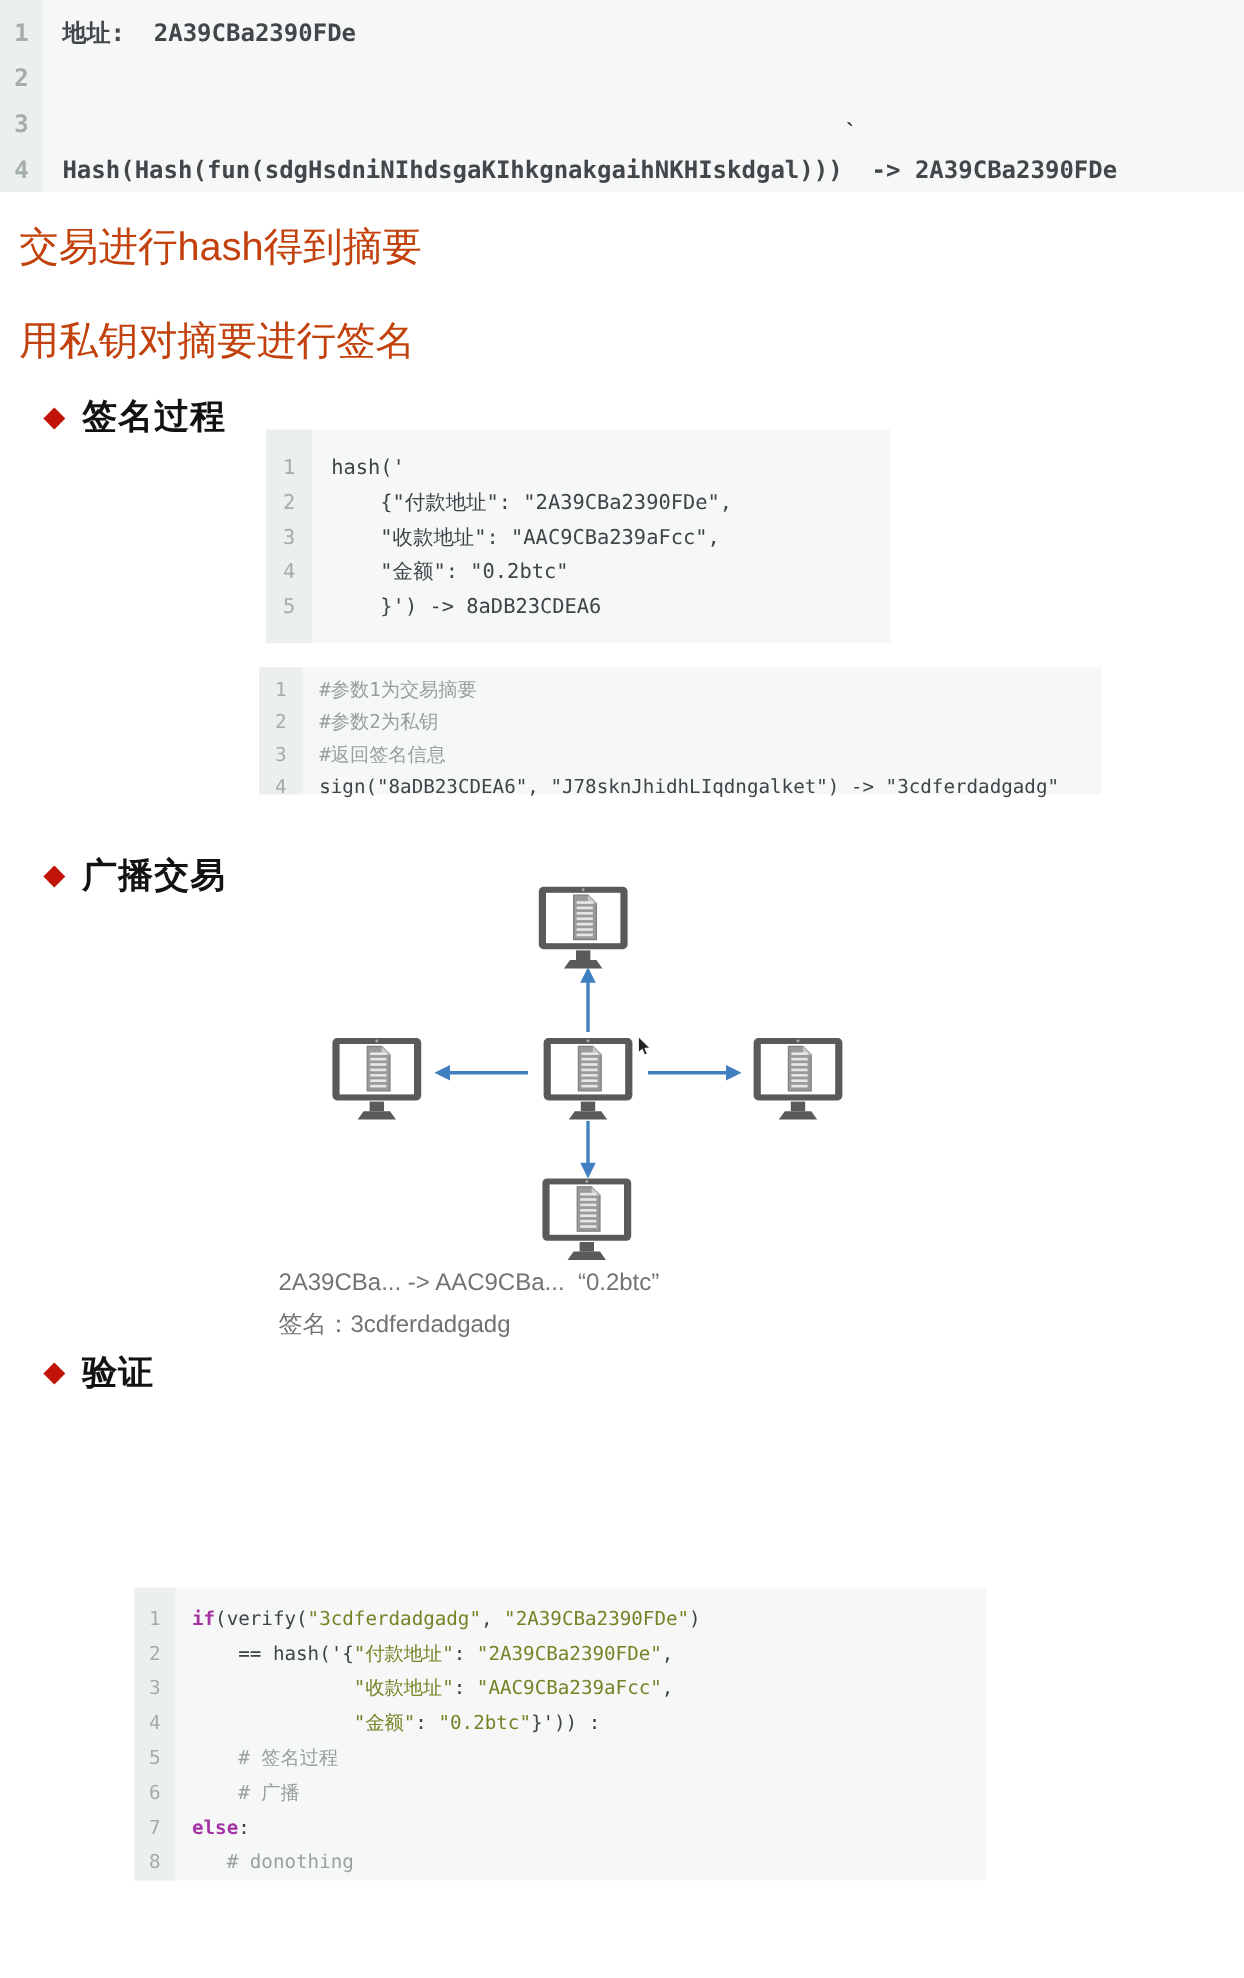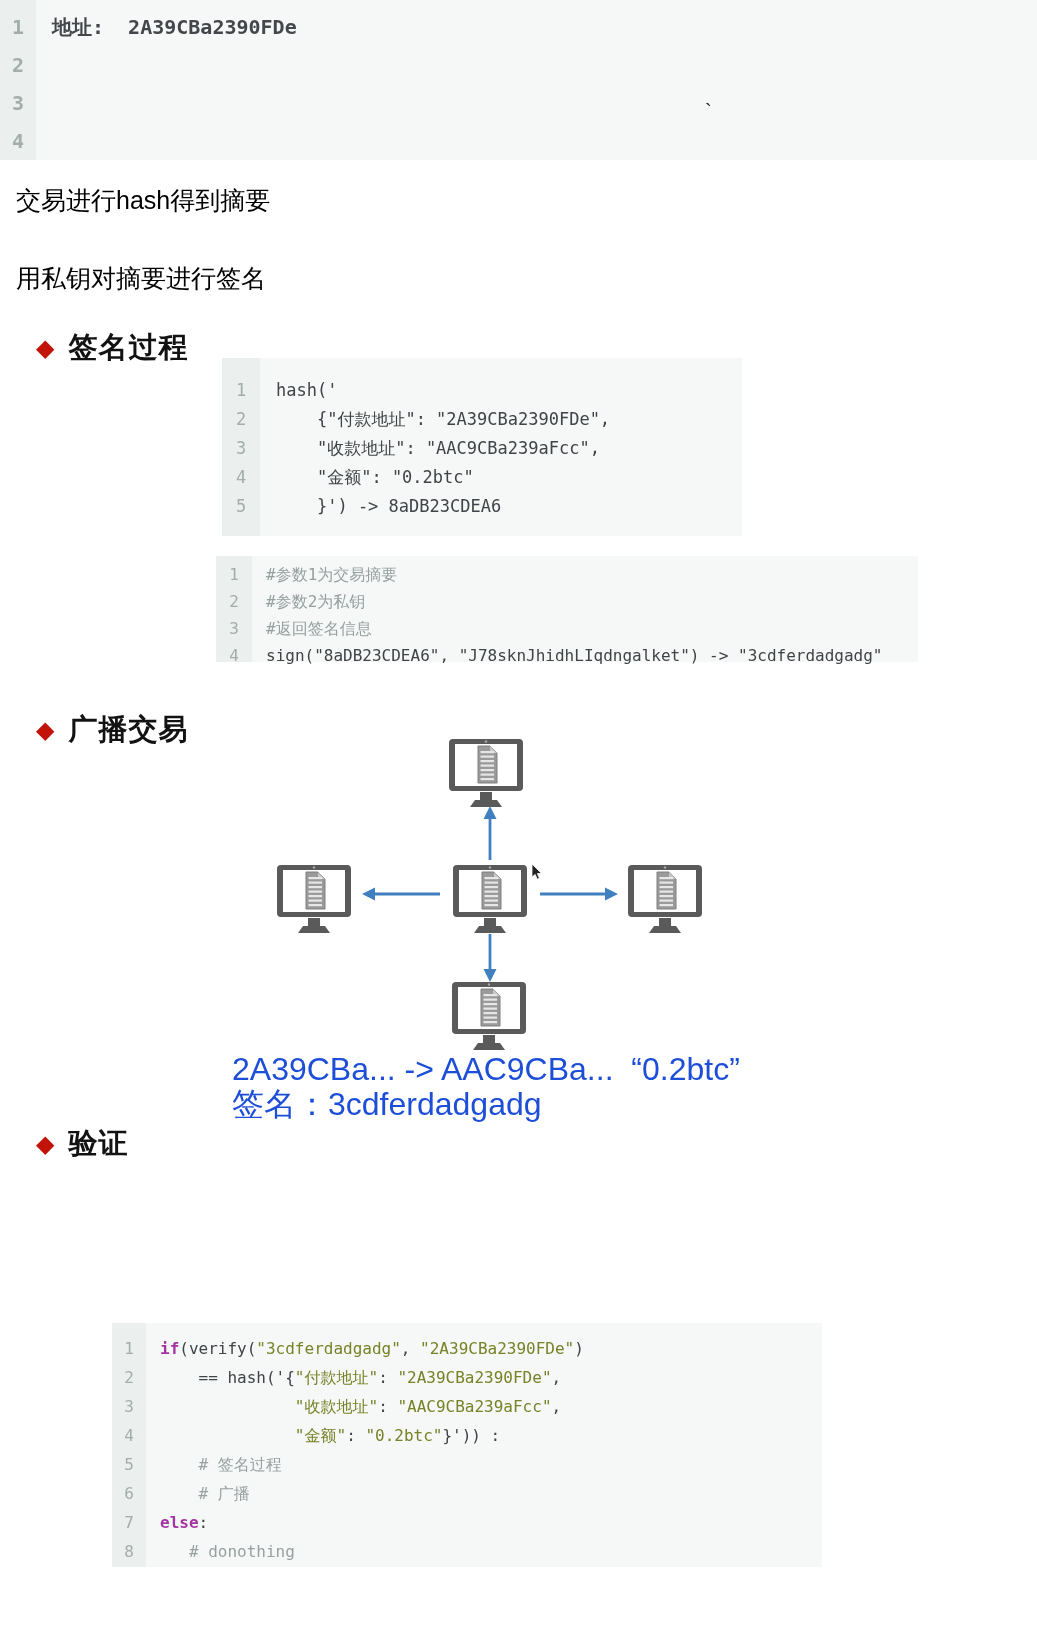--- a/index.html
+++ b/index.html
@@ -32,26 +32,26 @@
 
   .cb-e{left:112px;top:1323px;width:710px;height:244px;font:400 16px/29px "DejaVu Sans Mono",monospace;}
   .cb-e .gutter{width:34px;} .cb-e .num{width:34px;} .cb-e .code{padding-left:14px;}
   .cb-e .lines{padding-top:11px;}
   .kw{color:#a335a3;font-weight:600;text-align:right;}
   .str{color:#788226;}
   .pl{color:#3f4448;}
   .cm{color:#97a1a1;}
 
   
-  .para{position:absolute;left:16px;font-size:25px;color:#000000;}
+  .para{position:absolute;left:16px;font-size:33px;color:#c2410c;}
   .section-h{position:absolute;left:36px;display:flex;align-items:center;gap:14px;}
   .diamond{color:#c11307;font-size:24px;line-height:1;}
   .h-label{font-size:29px;font-weight:800;color:#121212;letter-spacing:1px;}
 
-  .caption{position:absolute;left:232px;top:1052px;font-size:32px;color:#1d4ed8;line-height:35px;}
+  .caption{position:absolute;left:232px;top:1052px;font-size:20px;color:#737373;line-height:35px;}
   .caption div{white-space:pre;}
 
   
   .node{position:absolute;width:76px;height:72px;}
   .arrow{position:absolute;}
   .tick{position:absolute;left:705px;top:100px;font-size:20px;color:#222;}
   .cursor{position:absolute;left:531px;top:864px;}
 </style>
 </head>
 <body>
@@ -67,20 +67,21 @@
       </div>
       <div class="cline">
         <span class="num">2</span>
       </div>
       <div class="cline">
         <span class="num">3</span>
         <span class="code"></span>
       </div>
       <div class="cline">
         <span class="num">4</span>
+        <span class="code">Hash(Hash(fun(sdgHsdniNIhdsgaKIhkgnakgaihNKHIskdgal)))  -&gt; 2A39CBa2390FDe</span>
       </div>
     </div>
   </div>
   <span class="tick">`</span>
 
   <div class="para" style="top:184px;">交易进行hash得到摘要</div>
   <div class="para" style="top:262px;">用私钥对摘要进行签名</div>
 
   <div class="section-h" style="top:328px;">
     <span class="diamond">◆</span>

